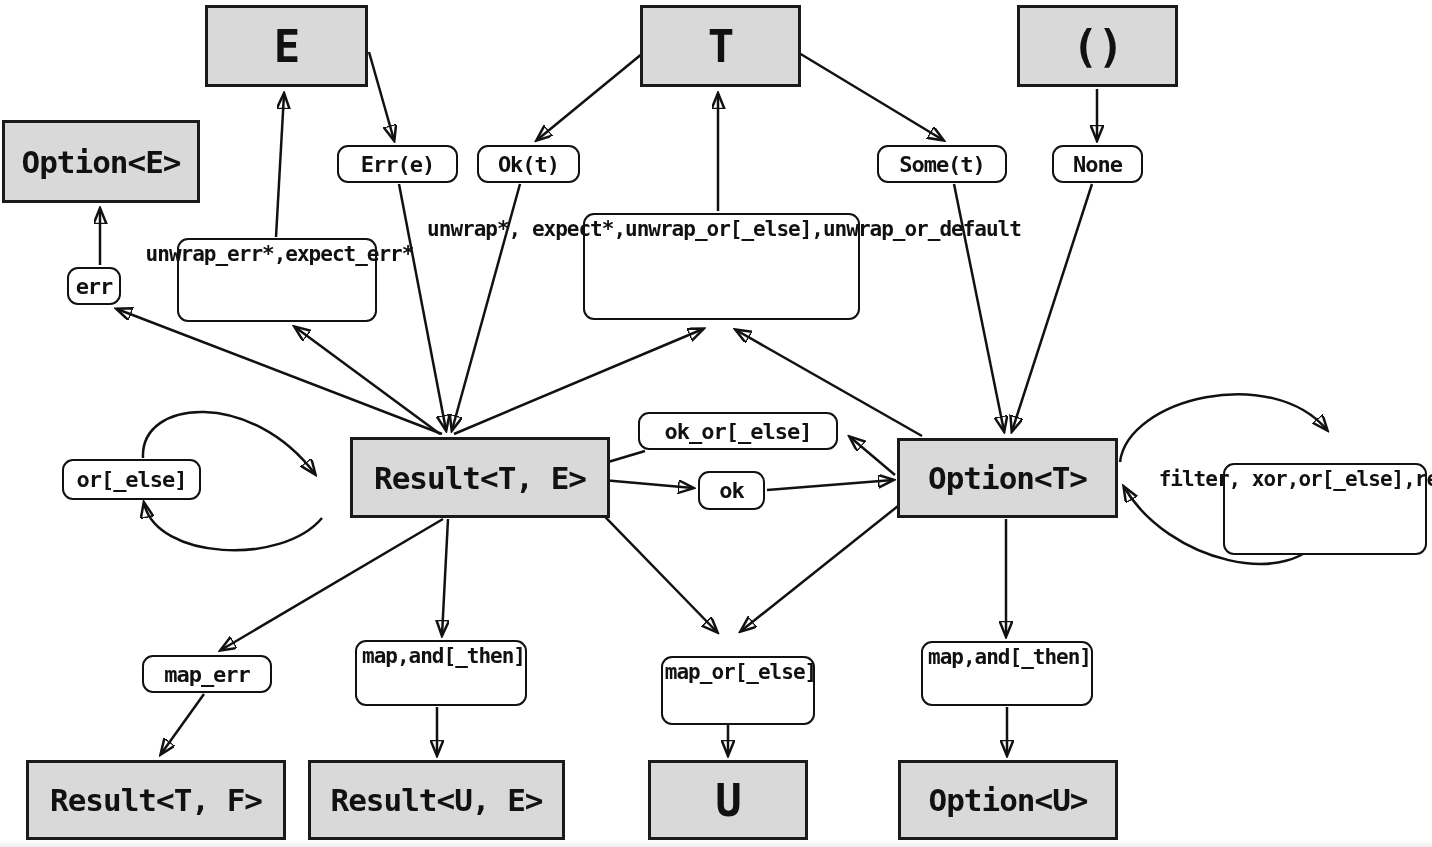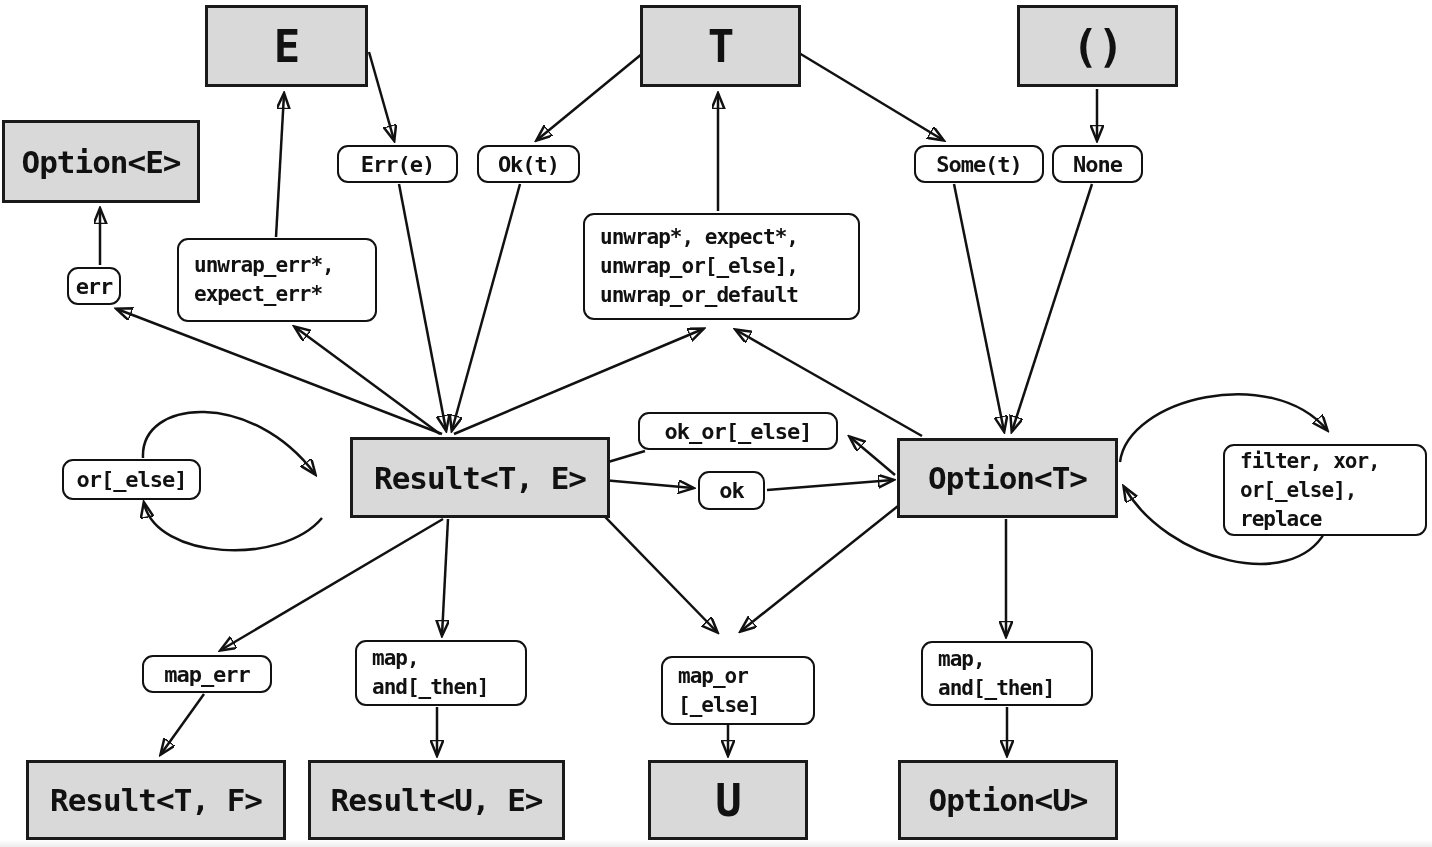--- a/index.html
+++ b/index.html
@@ -27,21 +27,21 @@
     border:2.5px solid #111;
     border-radius:11px;
     display:flex;align-items:center;justify-content:center;
     font-weight:bold;color:#111;
     font-size:22px;
     box-sizing:border-box;
     white-space:nowrap;
     letter-spacing:-1px;
   }
   .mbox.multi{
-    flex-direction:column;
+    flex-direction:row;
     align-items:flex-start;
     justify-content:center;
     padding-left:15px;padding-right:10px;
     font-size:21px;
     line-height:29px;
   }
   .ln{white-space:pre;}
   .bottom-fade{
     position:absolute;left:0;right:0;bottom:0;height:7px;
     background:linear-gradient(#ffffff,#ededed);
@@ -128,21 +128,21 @@
   <div class="tbox" style="left:898px;top:760px;width:220px;height:80px;font-size:31px;">
     <span>Option&lt;U&gt;</span>
   </div>
 
   <div class="mbox" style="left:337px;top:145px;width:121px;height:38px;">
     <span>Err(e)</span>
   </div>
   <div class="mbox" style="left:477px;top:145px;width:103px;height:38px;">
     <span>Ok(t)</span>
   </div>
-  <div class="mbox" style="left:914px;top:145px;width:130px;height:38px;">
+  <div class="mbox" style="left:877px;top:145px;width:130px;height:38px;">
     <span>Some(t)</span>
   </div>
   <div class="mbox" style="left:1052px;top:145px;width:91px;height:38px;">
     <span>None</span>
   </div>
   <div class="mbox" style="left:67px;top:267px;width:54px;height:38px;">
     <span>err</span>
   </div>
   <div class="mbox multi" style="left:177px;top:238px;width:200px;height:84px;">
     <div class="ln">unwrap_err*,</div>
@@ -155,21 +155,21 @@
   </div>
   <div class="mbox" style="left:62px;top:459px;width:139px;height:41px;">
     <span>or[_else]</span>
   </div>
   <div class="mbox" style="left:638px;top:412px;width:200px;height:38px;">
     <span>ok_or[_else]</span>
   </div>
   <div class="mbox" style="left:698px;top:471px;width:67px;height:39px;">
     <span>ok</span>
   </div>
-  <div class="mbox multi" style="left:1223px;top:444px;width:204px;height:92px;">
+  <div class="mbox multi" style="left:1223px;top:463px;width:204px;height:92px;">
     <div class="ln">filter, xor,</div>
     <div class="ln">or[_else],</div>
     <div class="ln">replace</div>
   </div>
   <div class="mbox" style="left:142px;top:655px;width:130px;height:38px;">
     <span>map_err</span>
   </div>
   <div class="mbox multi" style="left:355px;top:640px;width:172px;height:66px;">
     <div class="ln">map,</div>
     <div class="ln">and[_then]</div>

